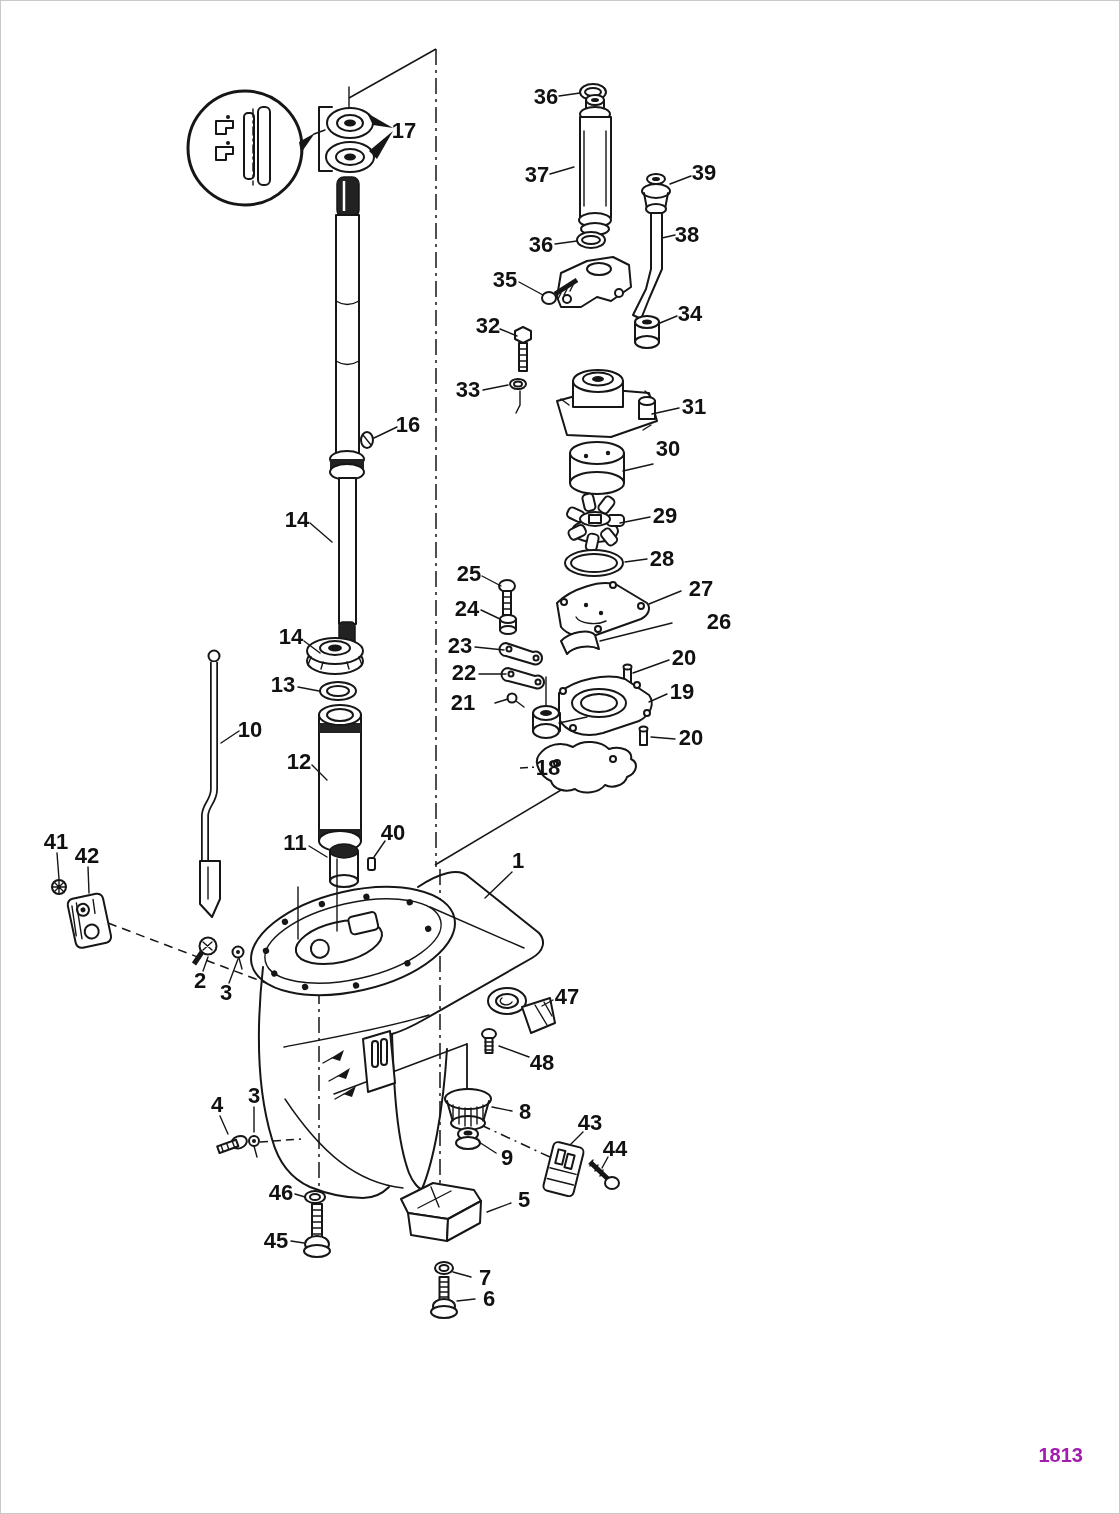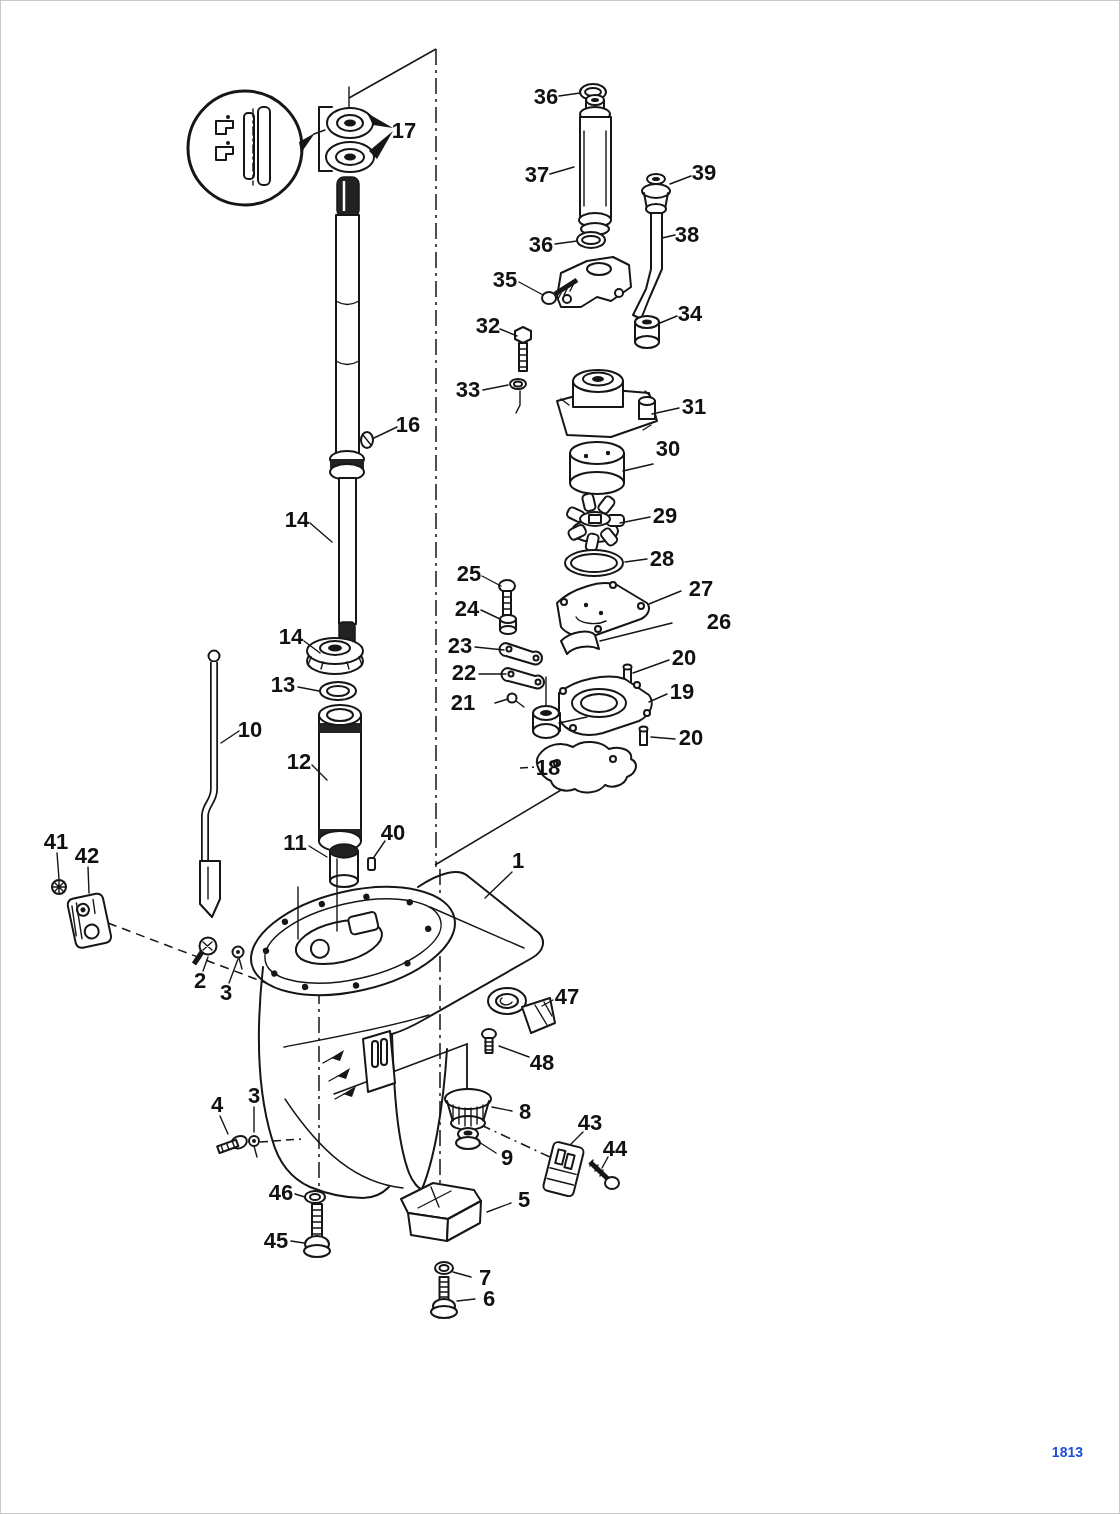--- a/index.html
+++ b/index.html
@@ -13,21 +13,21 @@
   .lw{fill:#ffffff;stroke:#161616;stroke-width:2;stroke-linejoin:round}
   .lt{fill:none;stroke:#161616;stroke-width:1.4;stroke-linecap:round}
   .ld{fill:#161616;stroke:none}
   .ax{fill:none;stroke:#161616;stroke-width:1.5}
   .callout{
     position:absolute;transform:translate(-50%,-50%);
     font-weight:700;font-size:22px;color:#111;white-space:nowrap;
   }
   .pagenum{
     position:absolute;left:1012px;top:1443px;width:70px;text-align:right;
-    font-weight:700;font-size:14px;color:#1d4ed8;
+    font-weight:700;font-size:20px;color:#a21caf;
   }
 </style>
 </head>
 <body>
 
 <div class="page">
 
 <svg class="art" width="1120" height="1514" viewBox="0 0 1120 1514">
 
   <g>

